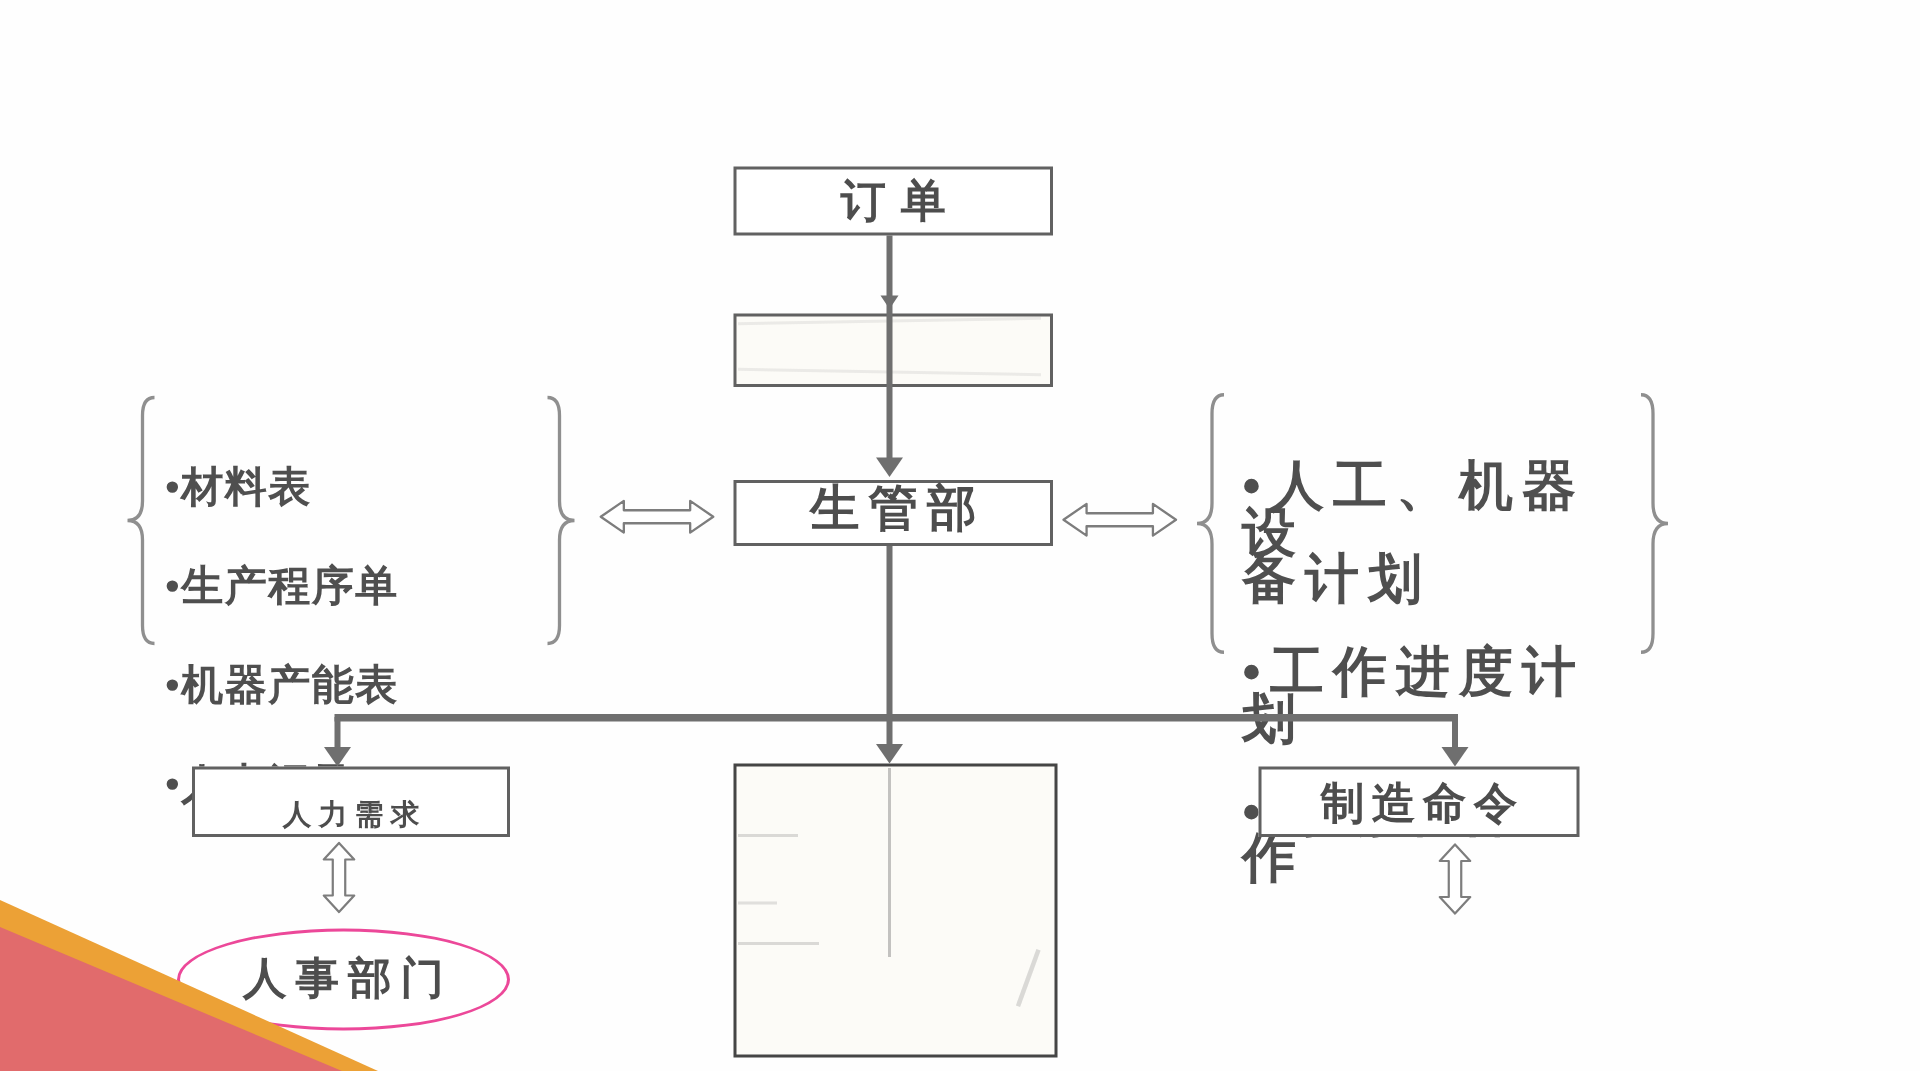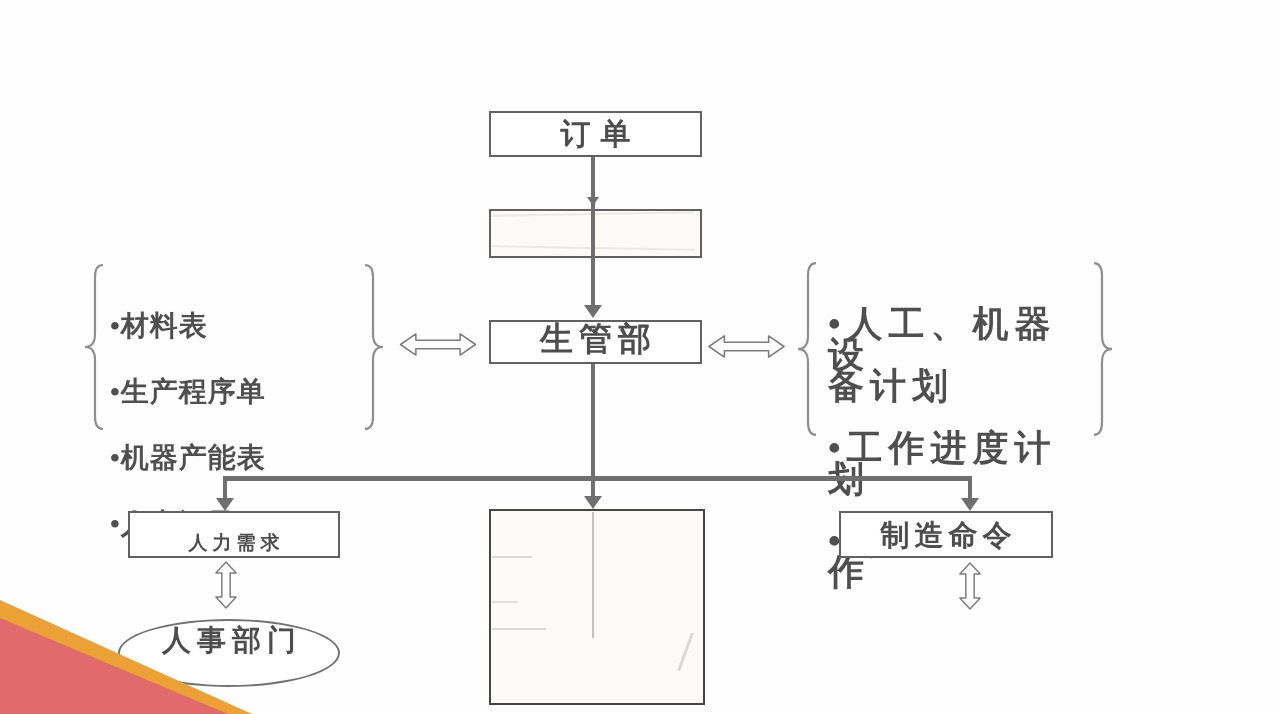--- a/index.html
+++ b/index.html
@@ -19,22 +19,22 @@
     display:flex; align-items:flex-end; justify-content:center;
     color:#4d4d4d; font-weight:bold; z-index:3;
   }
   .fbox span{letter-spacing:10px; margin-right:-10px; white-space:nowrap;}
   .soft{background:#fcfbf7; z-index:1;}
   .bigbox{
     position:absolute; left:489px; top:509px; width:212px; height:192px;
     background:#fcfbf7; border:2px solid #454545; z-index:0;
   }
   .ellipse{
-    position:absolute; background:#ffffff; border:2px solid #737373; border-radius:50%;
-    display:flex; align-items:flex-start; justify-content:center;
+    position:absolute; background:#ffffff; border:2px solid #ec4899; border-radius:50%;
+    display:flex; align-items:center; justify-content:center;
     color:#4d4d4d; font-weight:bold; z-index:3;
   }
   .ellipse span{letter-spacing:6px; margin-right:-6px; white-space:nowrap;}
   .vline,.hline{position:absolute; background:#6f6f6f; z-index:2;}
   .arrow-down{
     position:absolute; width:0; height:0; z-index:2;
     border-left:9px solid transparent; border-right:9px solid transparent;
     border-top:13px solid #6f6f6f;
   }
   .arrow-down.small{

